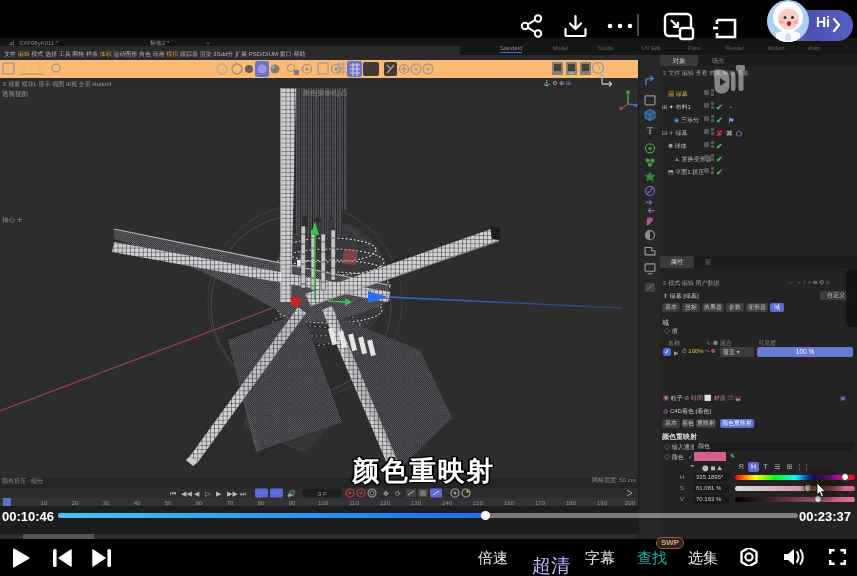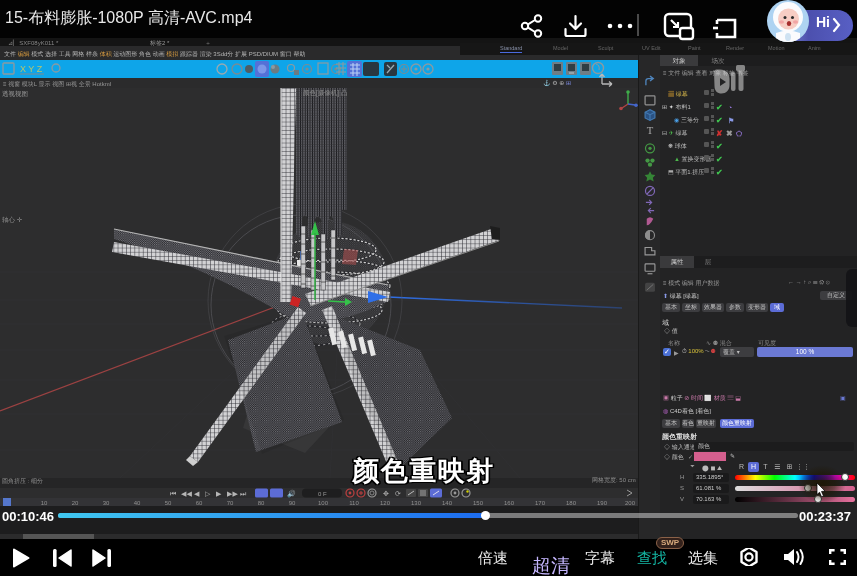--- a/index.html
+++ b/index.html
@@ -26,21 +26,21 @@
   <div class="abs" style="left:460px;top:5px;width:397px;height:12px;background:#161616"></div>
   <div class="abs t6" style="left:500px;top:7px;color:#8890a8;font-size:5.5px;border-bottom:1.5px solid #4a6ade;padding-bottom:1px">Standard</div>
   <div class="abs t6" style="left:553px;top:7px;color:#666;font-size:5.5px">Model</div>
   <div class="abs t6" style="left:598px;top:7px;color:#666;font-size:5.5px">Sculpt</div>
   <div class="abs t6" style="left:642px;top:7px;color:#666;font-size:5.5px">UV Edit</div>
   <div class="abs t6" style="left:688px;top:7px;color:#666;font-size:5.5px">Paint</div>
   <div class="abs t6" style="left:726px;top:7px;color:#666;font-size:5.5px">Render</div>
   <div class="abs t6" style="left:768px;top:7px;color:#666;font-size:5.5px">Motion</div>
   <div class="abs t6" style="left:808px;top:7px;color:#666;font-size:5.5px">Anim</div>
 
-  <div class="abs" style="left:0;top:22px;width:857px;height:18px;background:#0ea5e9" id="toolbar">
+  <div class="abs" style="left:0;top:22px;width:857px;height:18px;background:#fdba74" id="toolbar">
     <svg width="857" height="18" viewBox="0 0 857 18" opacity=".9">
       <rect x="3" y="3" width="11" height="11" rx="1" fill="none" stroke="#999" stroke-width="1.4"></rect>
       <text x="20" y="12" font-size="9" fill="#c8c860" font-family="Liberation Sans">X Y Z</text>
       <path d="M20 14 h24" stroke="#888" stroke-width="1"></path>
       <circle cx="56" cy="8" r="4" fill="none" stroke="#999" stroke-width="1.3"></circle>
       <circle cx="222" cy="9" r="5" fill="none" stroke="#aaa" stroke-width="1.3"></circle>
       <circle cx="237" cy="9" r="5" fill="none" stroke="#888" stroke-width="1.3"></circle>
       <circle cx="249" cy="9" r="4" fill="#555"></circle>
       <rect x="255" y="1" width="14" height="16" rx="2" fill="#5c6cd6"></rect>
       <circle cx="262" cy="9" r="4.5" fill="#8a96e8"></circle>
@@ -449,21 +449,20 @@
     <div class="abs" style="left:138px;top:410px;width:48px;height:38px;border-radius:50%;background:radial-gradient(closest-side,rgba(30,22,2,.9),rgba(30,22,2,.55) 55%,rgba(30,22,2,0))"></div>
     <svg class="abs" style="left:156px;top:428px" width="10" height="14" viewBox="0 0 10 14">
           <path d="M1 0 L9 8 L5.5 8.5 L7.5 13 L5.5 13.8 L3.6 9.3 L1 11.5 Z" fill="#fff" stroke="#000" stroke-width="0.7"></path>
         </svg>
 
     <div class="abs" style="left:186px;top:214px;width:11px;height:58px;background:#141417;border-radius:6px 0 0 6px;opacity:.95"></div>
   </div>
 </div>
 
 <div class="abs" style="left:0;top:0;width:857px;height:38px;background:#030303" id="topbar">
-  <div class="abs" style="left:5px;top:8px;font-size:16px;color:#e8e8e8;letter-spacing:0">15-布料膨胀-1080P 高清-AVC.mp4</div>
 
   <svg class="abs" style="left:518px;top:12px" width="28" height="28" viewBox="0 0 28 28">
     <g fill="none" stroke="#fff" stroke-width="2">
       <circle cx="7" cy="14" r="3.2"></circle>
           <circle cx="20" cy="6.5" r="3.2"></circle>
           <circle cx="20" cy="21.5" r="3.2"></circle>
       <path d="M10 12.4 L17 8 M10 15.6 L17 20"></path>
     </g>
   </svg>
 

